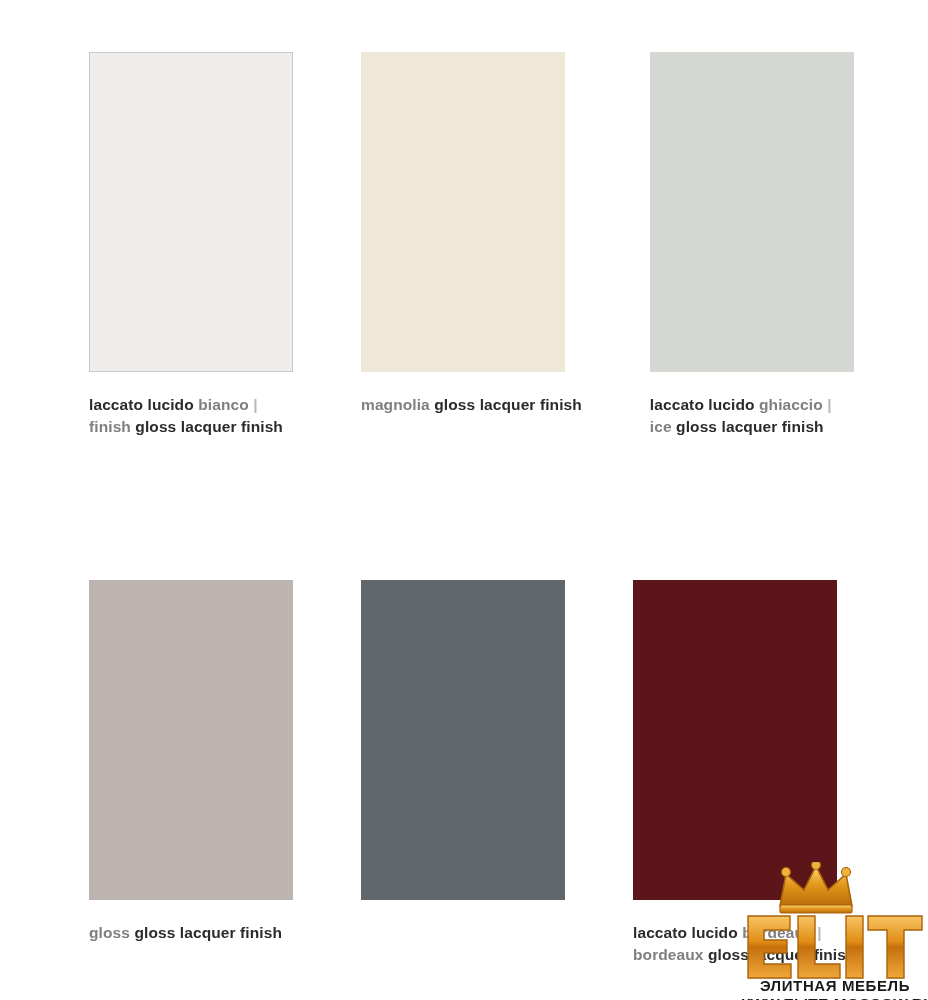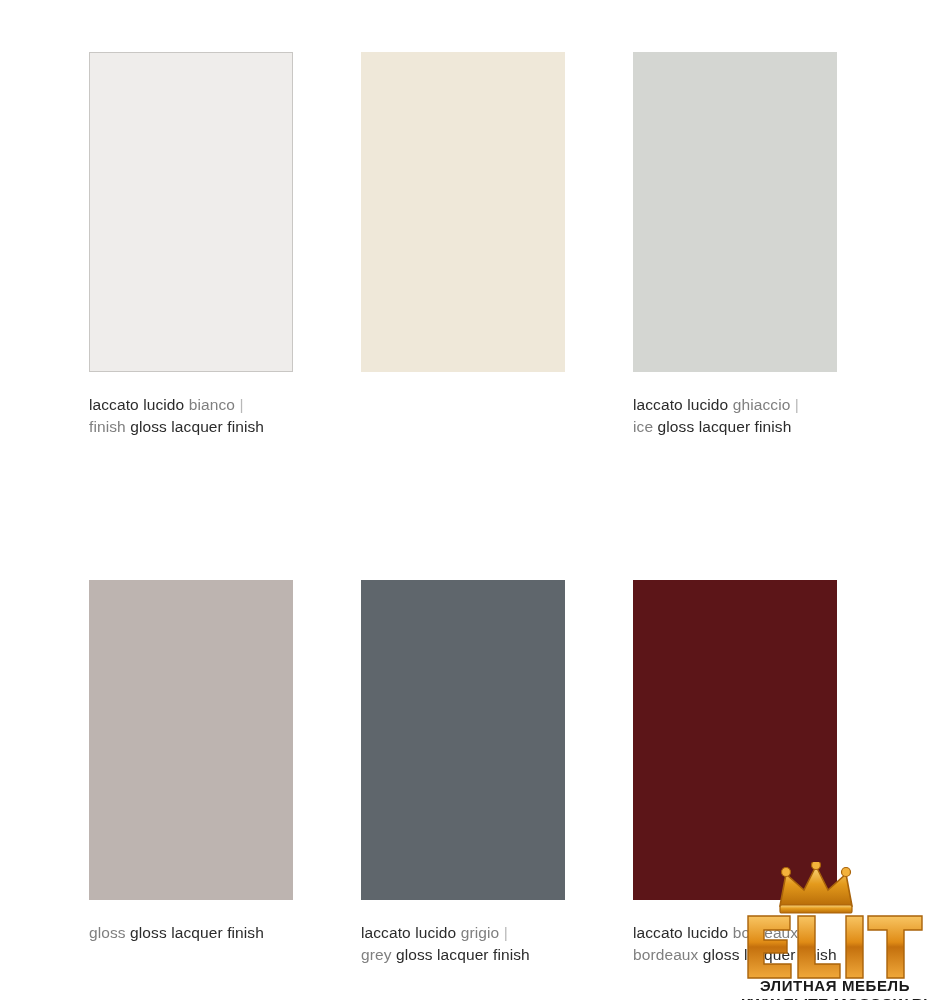--- a/index.html
+++ b/index.html
@@ -35,20 +35,21 @@
 
   .row {
     display: flex;
     width: 750px;
   }
   .row-1 { margin-bottom: 0; }
 
   .cell {
     width: 232px;
     margin-right: 68px;
+    font-weight: bold;
   }
   .cell:last-child { margin-right: 8px; }
 
   .swatch {
     width: 204px;
     height: 320px;
     display: block;
   }
   .swatch.bordered {
     border: 1px solid #c9c7c4;
@@ -99,20 +100,24 @@
           <span class="cap-line">
             <span class="it">finish</span>
             <span class="dark">gloss lacquer finish</span>
           </span>
         </div>
       </div>
 
       <div class="cell">
         <div class="swatch" style="background-color: rgb(239, 232, 217);"></div>
         <div class="caption">
+          <span class="cap-line">
+            <span class="it">magnolia</span>
+            <span class="dark">gloss lacquer finish</span>
+          </span>
         </div>
       </div>
 
       <div class="cell">
         <div class="swatch" style="background-color: rgb(212, 214, 210);"></div>
         <div class="caption">
           <span class="cap-line">
             <span class="dark">laccato lucido</span>
             <span class="it">ghiaccio</span>
             <span class="sep">|</span>
@@ -135,31 +140,20 @@
         <div class="caption">
           <span class="cap-line">
             <span class="it">gloss</span>
             <span class="dark">gloss lacquer finish</span>
           </span>
         </div>
       </div>
 
       <div class="cell">
         <div class="swatch" style="background-color: rgb(95, 102, 108);"></div>
-        <div class="caption">
-          <span class="cap-line">
-            <span class="dark">laccato lucido</span>
-            <span class="it">grigio</span>
-            <span class="sep">|</span>
-          </span>
-          <span class="cap-line">
-            <span class="it">grey</span>
-            <span class="dark">gloss lacquer finish</span>
-          </span>
-        </div>
       </div>
 
       <div class="cell">
         <div class="swatch" style="background-color: rgb(92, 21, 24);"></div>
         <div class="caption">
           <span class="cap-line">
             <span class="dark">laccato lucido</span>
             <span class="it">bordeaux</span>
             <span class="sep">|</span>
           </span>

